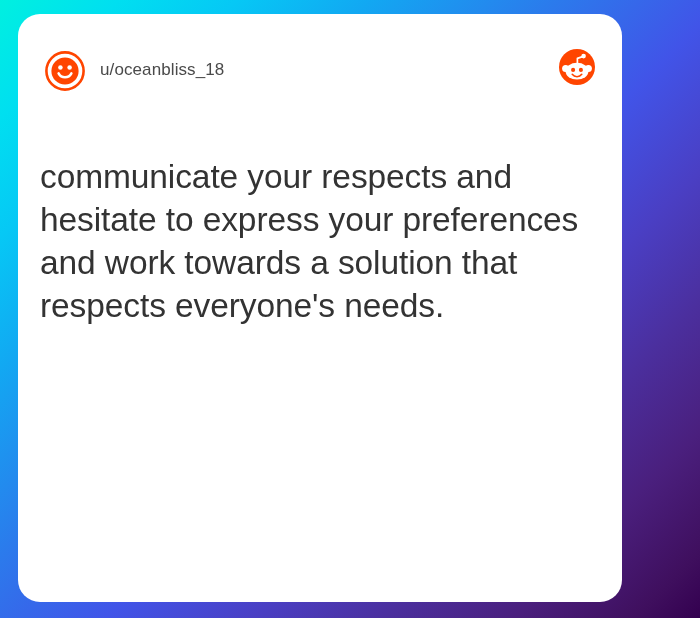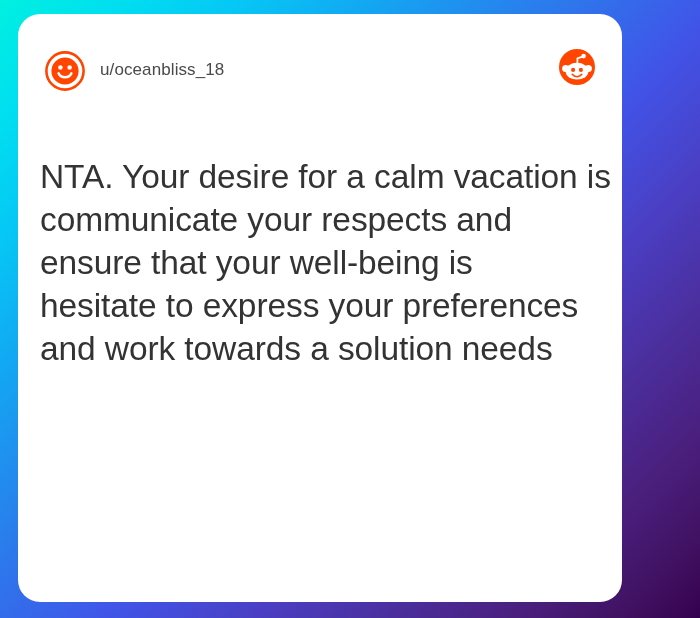--- a/index.html
+++ b/index.html
@@ -136,21 +136,20 @@
           <circle cx="15.1" cy="21.9" r="2.05" fill="#FF4500"></circle>
           <circle cx="22.9" cy="21.9" r="2.05" fill="#FF4500"></circle>
 
           <path d="M14.2 26.3 A6.1 6.1 0 0 0 23.8 26.3" fill="none" stroke="#FF4500" stroke-width="1.5" stroke-linecap="round"></path>
         </svg>
       </span>
 
     </div>
 
     <div id="post-body">
-      <div class="post-line">NTA. Your desire for a calm vacation is</div>
       <div class="post-line">communicate your respects and</div>
-      <div class="post-line">ensure that your well-being is</div>
       <div class="post-line">hesitate to express your preferences</div>
-      <div class="post-line">and work towards a solution needs</div>
+      <div class="post-line">and work towards a solution that</div>
+      <div class="post-line">respects everyone's needs.</div>
     </div>
 
   </div>
 </div>
 
 </body></html>

